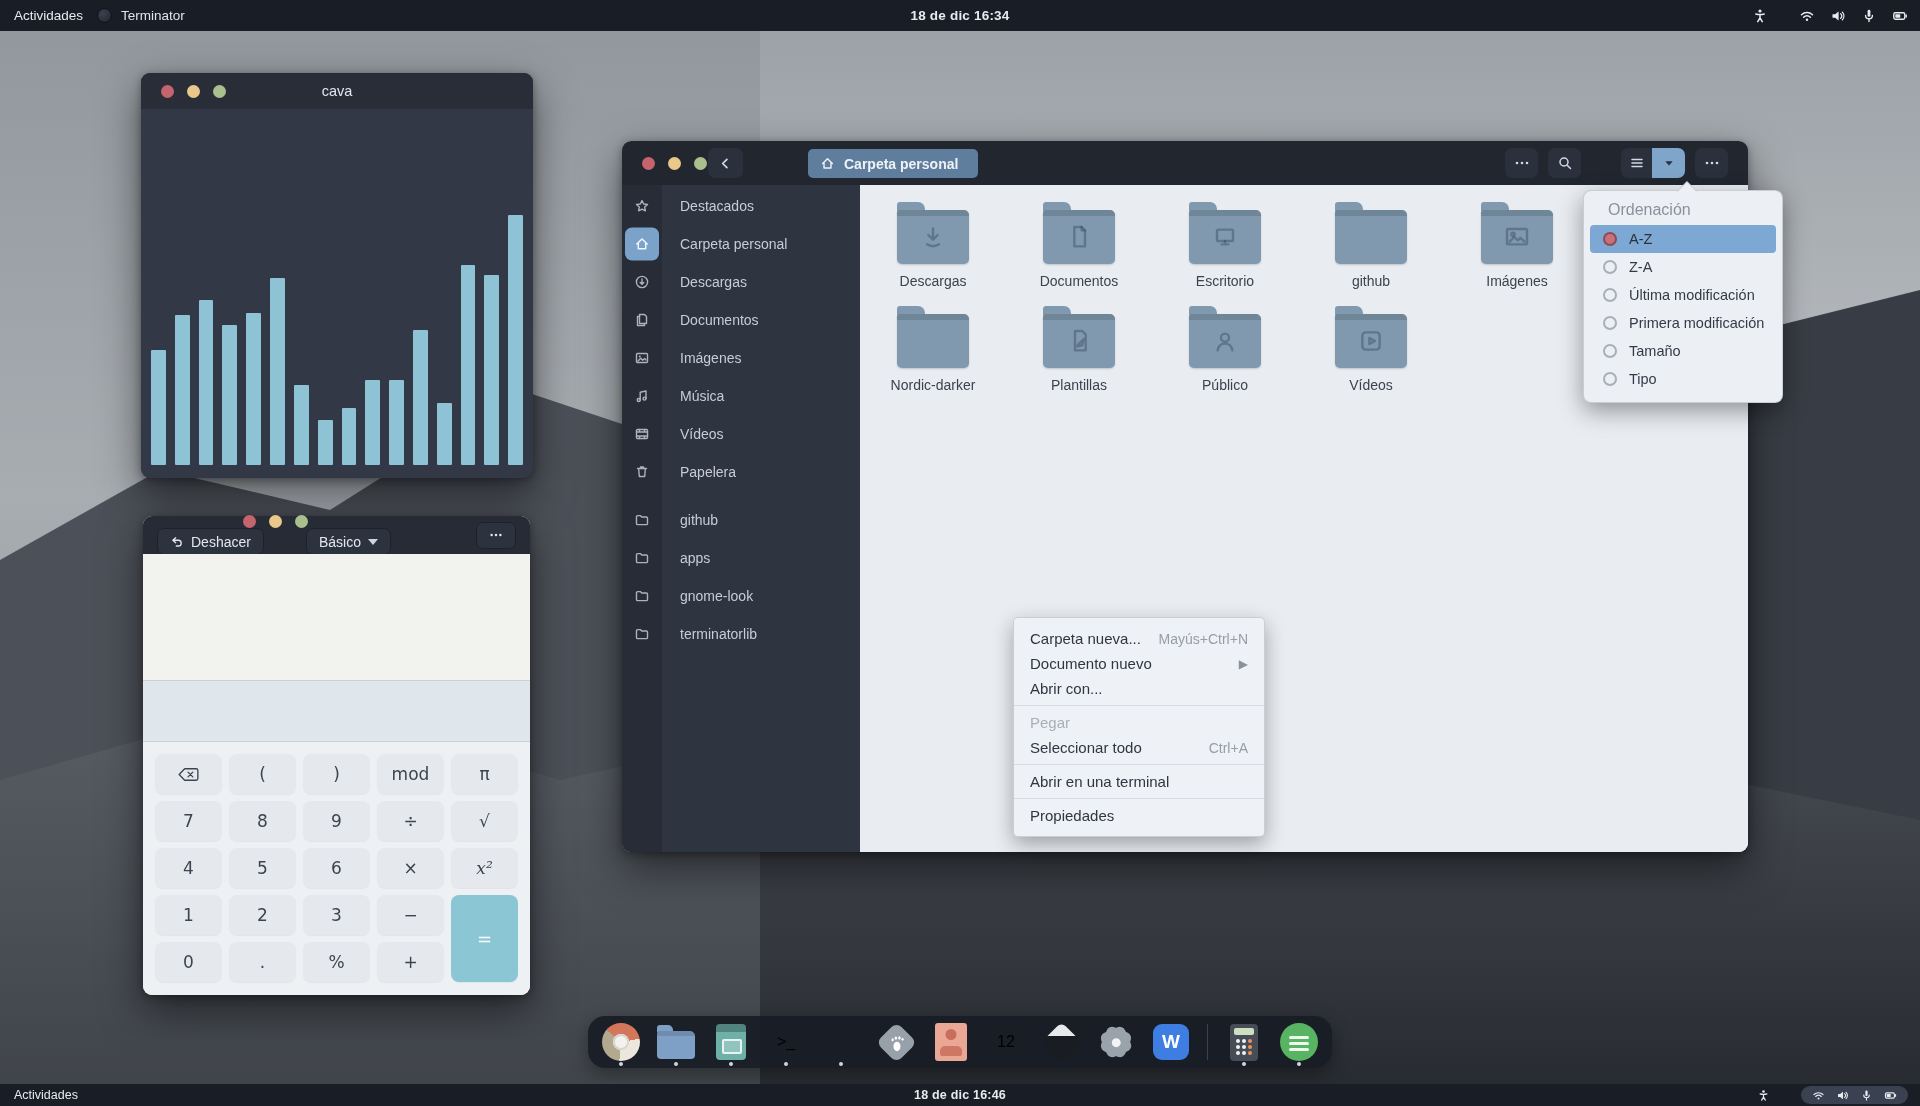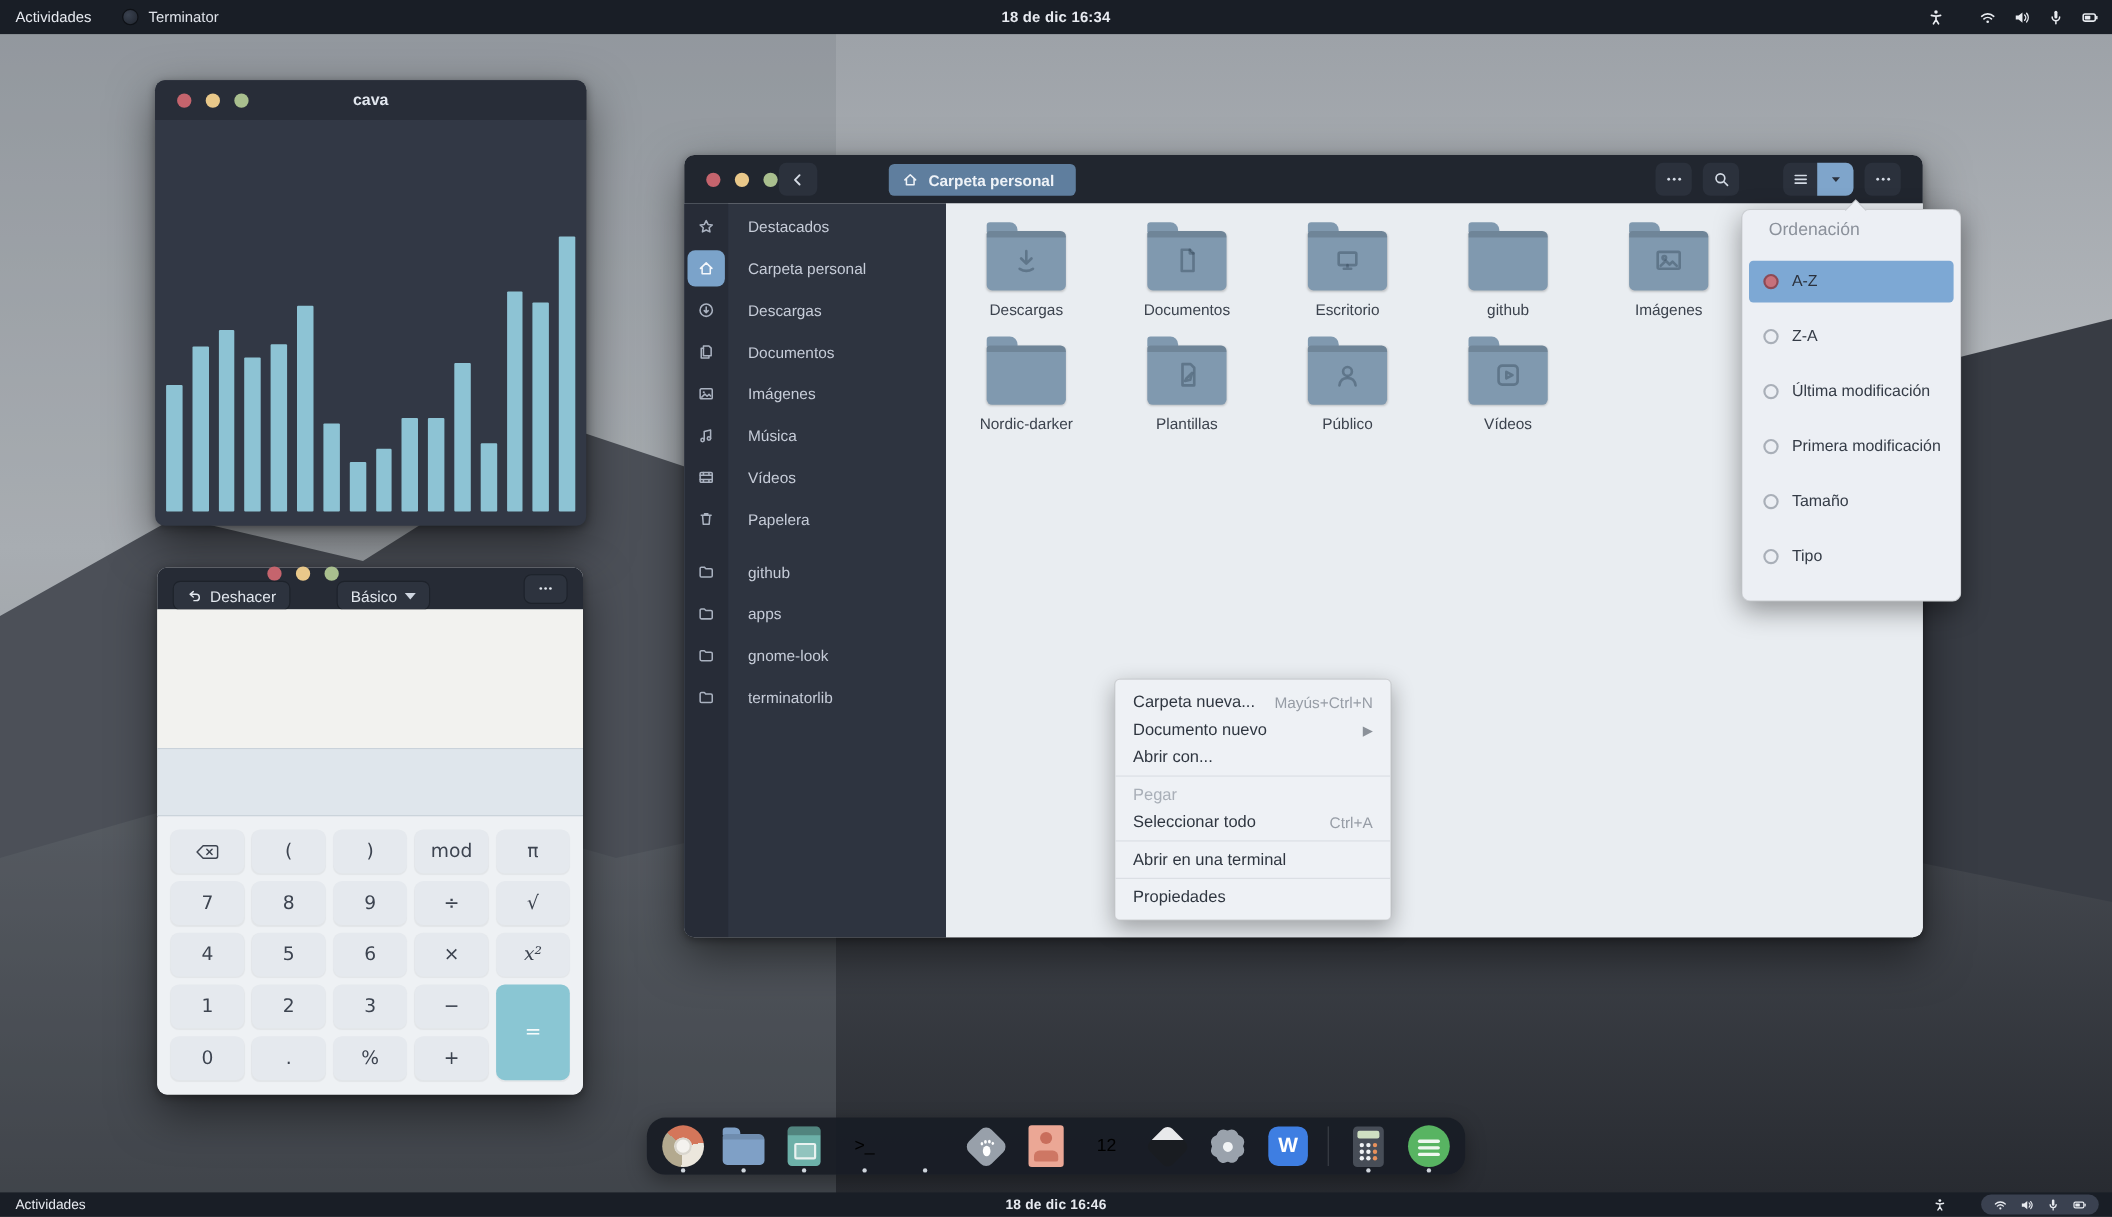--- a/index.html
+++ b/index.html
@@ -6,21 +6,21 @@
   html,body { width:1920px; height:1106px; overflow:hidden; background:#1a1d22;
     font-family:"Liberation Sans", sans-serif; -webkit-font-smoothing:antialiased; }
   .desktop { position:relative; width:1920px; height:1106px; overflow:hidden; }
   .wallpaper { position:absolute; inset:0; z-index:0; }
 
   
   .panel { position:absolute; left:0; width:1920px; background:#191e26; color:#e7eaf0;
     display:flex; align-items:center; z-index:40; }
   .panel.top { top:0; height:31px; font-size:13.5px; }
   .panel.bottom { top:1084px; height:22px; font-size:12.5px; }
-  .panel-left { display:flex; align-items:center; gap:28px; margin-left:14px; }
+  .panel-left { display:flex; align-items:center; gap:14px; margin-left:14px; }
   .panel-center { position:absolute; left:50%; transform:translateX(-50%); font-weight:600; letter-spacing:.2px; }
   .panel-right { position:absolute; right:12px; display:flex; align-items:center; gap:15px; }
   .appmenu { display:flex; align-items:center; gap:9px; color:#dfe3ea; }
   .term-dot { width:15px; height:15px; border-radius:50%; background:radial-gradient(circle at 35% 35%, #3a4250, #20252e); border:1px solid #0e1116; }
   .panel-ico { display:flex; align-items:center; color:#e8ebf0; }
   .panel-ico svg { width:16px; height:16px; }
   .panel.bottom .panel-ico svg { width:13px; height:13px; }
   .status-pill { display:flex; align-items:center; gap:11px; background:#3a4150; border-radius:11px;
     height:18px; padding:0 11px; }
   .a11y-gap { margin-right:16px; }
@@ -28,21 +28,21 @@
   
   .win { position:absolute; border-radius:9px; box-shadow:0 16px 42px rgba(0,0,0,.5), 0 2px 8px rgba(0,0,0,.35); }
   .titlebar { display:flex; align-items:center; border-radius:9px 9px 0 0; position:relative; }
   .lights { display:flex; gap:13px; margin-left:20px; }
   .light { width:13px; height:13px; border-radius:50%; }
   .light.red { background:#c5646d; } .light.yellow { background:#e9c88a; } .light.green { background:#a9bf8e; }
 
   
   .cava { left:141px; top:73px; width:392px; height:405px; background:#323845; }
   .cava .titlebar { height:36px; background:#282d38; }
-  .cava-title { position:absolute; left:0; right:0; text-align:center; color:#e2e7ef; font-size:14.5px; font-weight:700; }
+  .cava-title { position:absolute; left:0; right:0; text-align:center; color:#e2e7ef; font-size:14.5px; font-weight:400; }
   .cava-body { position:absolute; top:36px; left:0; right:0; bottom:0; display:flex; align-items:flex-end;
     gap:9px; padding:0 10px 13px 10px; border-radius:0 0 9px 9px; overflow:hidden; }
   .cbar { width:15px; border-radius:1px; }
 
   
   .calc { left:143px; top:516px; width:387px; height:479px; background:#eef1f4; }
   .calc .titlebar { height:38px; background:#262b35; justify-content:space-between; }
   .calc .lights { margin-left:18px; }
   .hdr-btn { display:flex; align-items:center; gap:7px; background:#2d333e; border:1px solid #1d222a;
     border-radius:7px; height:27px; padding:0 12px; color:#e2e7ee; font-size:14px; }
@@ -100,21 +100,21 @@
   .folder::after { content:""; position:absolute; top:0; left:0; right:0; height:6px; background:rgba(0,0,0,.13); border-radius:3px 5px 0 0; }
   .folder svg { position:absolute; inset:0; margin:auto; width:32px; height:32px; color:rgba(42,60,78,.38); }
   .flabel { font-size:14px; color:#3c434e; }
 
   
   .sort-pop { position:absolute; left:1583px; top:190px; width:200px; background:#ecEFf4; background:#eceff4;
     border:1px solid rgba(0,0,0,.14); border-radius:8px; box-shadow:0 8px 24px rgba(0,0,0,.38); padding:7px 0 9px 0; z-index:30; }
   .sort-pop::before { content:""; position:absolute; top:-7px; left:96px; width:13px; height:13px; background:#eceff4;
     transform:rotate(45deg); border-left:1px solid rgba(0,0,0,.14); border-top:1px solid rgba(0,0,0,.14); }
   .sp-title { color:#8b919b; font-size:16px; padding:3px 14px 6px 24px; }
-  .sp-row { height:38px; display:flex; align-items:center; gap:12px; margin:12px 6px; padding:0 6px 0 13px;
+  .sp-row { height:28px; display:flex; align-items:center; gap:12px; margin:0 6px; padding:0 6px 0 13px;
     border-radius:4px; font-size:14.5px; color:#343b46; }
   .sp-row.sel { background:#7da8d4; color:#2b313c; }
   .radio { width:14px; height:14px; border-radius:50%; border:2px solid #a9afb8; background:transparent; flex:0 0 auto; }
   .sp-row.sel .radio { border-color:#8d4a55; background:#c7717b; }
 
   
   .ctx { position:absolute; left:1013px; top:617px; width:252px; background:#eef1f5; border:1px solid rgba(0,0,0,.14);
     border-radius:5px; box-shadow:0 7px 20px rgba(0,0,0,.32); padding:8px 0; z-index:30; font-size:15px; color:#2f3640; }
   .ctx-item { height:25px; display:flex; align-items:center; justify-content:space-between; padding:0 16px; }
   .ctx-item .accel { color:#979da6; font-size:14px; }

